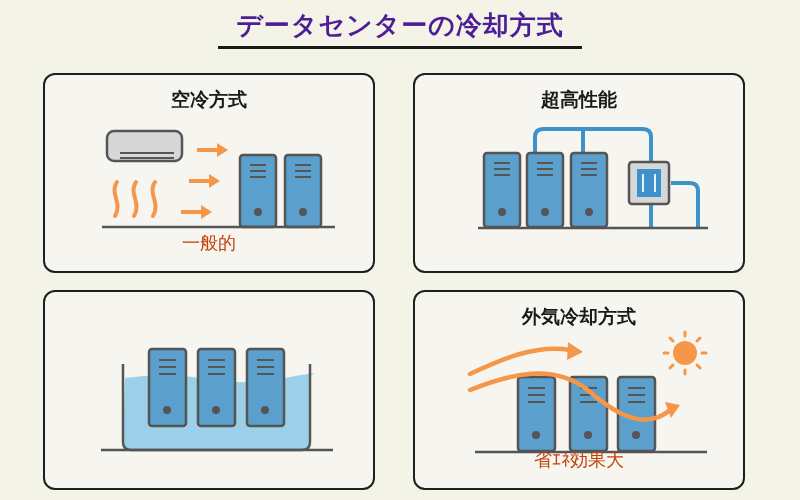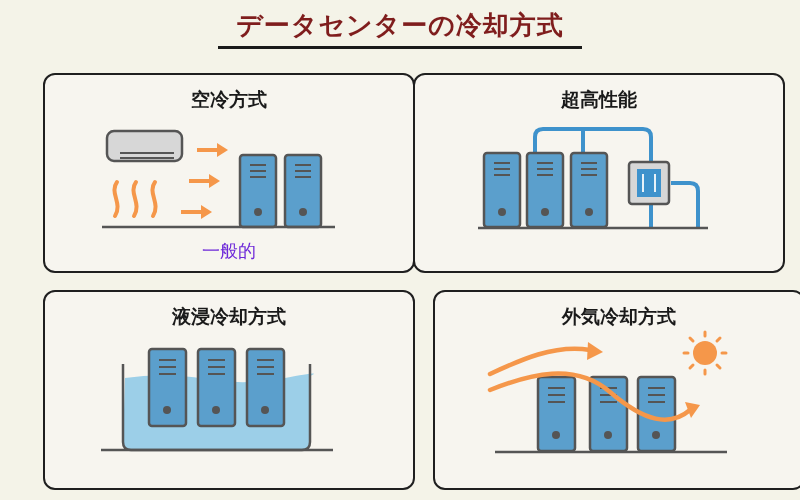--- a/index.html
+++ b/index.html
@@ -1,27 +1,27 @@
 <!DOCTYPE html>
 <html><head>
 <meta charset="utf-8">
 <style>
   html, body { margin:0; padding:0; }
   body { width:800px; height:500px; background:#f4f3e8; position:relative; overflow:hidden;
          font-family:"DejaVu Sans", sans-serif; }
-  .title { position:absolute; left:0; right:0; top:8px; text-align:center; font-size:26px; font-weight:bold; color:#7f1d1d; letter-spacing:1px; }
+  .title { position:absolute; left:0; right:0; top:8px; text-align:center; font-size:26px; font-weight:bold; color:#4c1d95; letter-spacing:1px; }
   .title-line { position:absolute; left:218px; width:364px; top:46px; height:3px; background:#1a1a1a; }
-  .panel { position:absolute; width:372px; height:200px; border:2.5px solid #1f1f1f; border-radius:12px; background:#f7f5ef; box-sizing:border-box; }
+  .panel { position:absolute; width:332px; height:200px; border:2.5px solid #1f1f1f; border-radius:12px; background:#f7f5ef; box-sizing:border-box; }
   .panel-title { position:absolute; left:0; right:0; top:12px; text-align:center; font-size:19px; font-weight:bold; color:#1a1a1a; }
-  .panel-sub { position:absolute; left:0; right:0; bottom:8px; text-align:center; font-size:18px; color:#6d28d9; }
+  .panel-sub { position:absolute; left:0; right:0; bottom:16px; text-align:center; font-size:18px; color:#c2410c; }
   .panel svg { position:absolute; left:0; top:0; }
   #p1 { left:43px; top:73px; }
   #p2 { left:413px; top:73px; }
   #p3 { left:43px; top:290px; }
-  #p4 { left:413px; top:290px;margin-left:20px; }
+  #p4 { left:413px; top:290px; }
 </style>
 </head>
 <body>
 
 <div class="title">データセンターの冷却方式</div>
 <div class="title-line"></div>
 
 <div class="panel" id="p1">
   <svg width="340" height="200">
     <g>
@@ -123,21 +123,20 @@
     </g>
     <g>
       <rect x="202" y="57" width="37" height="77" rx="3" fill="#5b9fcc" stroke="#555" stroke-width="2.5"></rect>
       <line x1="212" y1="68" x2="229" y2="68" stroke="#555" stroke-width="2"></line>
       <line x1="212" y1="75" x2="229" y2="75" stroke="#555" stroke-width="2"></line>
       <line x1="212" y1="82" x2="229" y2="82" stroke="#555" stroke-width="2"></line>
       <circle cx="220" cy="118" r="4" fill="#555"></circle>
     </g>
     <line x1="56" y1="158" x2="288" y2="158" stroke="#555" stroke-width="2.5"></line>
   </svg>
-  <div class="panel-title">液浸冷却方式</div>
 </div>
 
 <div class="panel" id="p4">
   <svg width="340" height="200">
     <g stroke="#f5974a" stroke-width="3" stroke-linecap="round">
       <circle cx="270" cy="61" r="12" fill="#f5974a" stroke="none"></circle>
       <line x1="270" y1="40" x2="270" y2="44"></line>
         <line x1="270" y1="78" x2="270" y2="82"></line>
       <line x1="249" y1="61" x2="253" y2="61"></line>
         <line x1="287" y1="61" x2="291" y2="61"></line>
@@ -169,13 +168,14 @@
     </g>
     <g fill="none" stroke="#f5974a" stroke-width="4.5" stroke-linecap="round">
       <path d="M55 82 C85 68, 120 52, 155 58"></path>
       <path d="M55 98 C95 82, 140 70, 175 100 S 235 135, 255 118"></path>
     </g>
     <polygon points="153,50 168,60 152,68" fill="#f5974a"></polygon>
     <polygon points="250,110 265,113 256,126" fill="#f5974a"></polygon>
     <line x1="60" y1="160" x2="292" y2="160" stroke="#555" stroke-width="2.5"></line>
   </svg>
   <div class="panel-title">外気冷却方式</div>
+  <div class="panel-sub">省ｴﾈ効果大</div>
 </div>
 
 </body></html>

